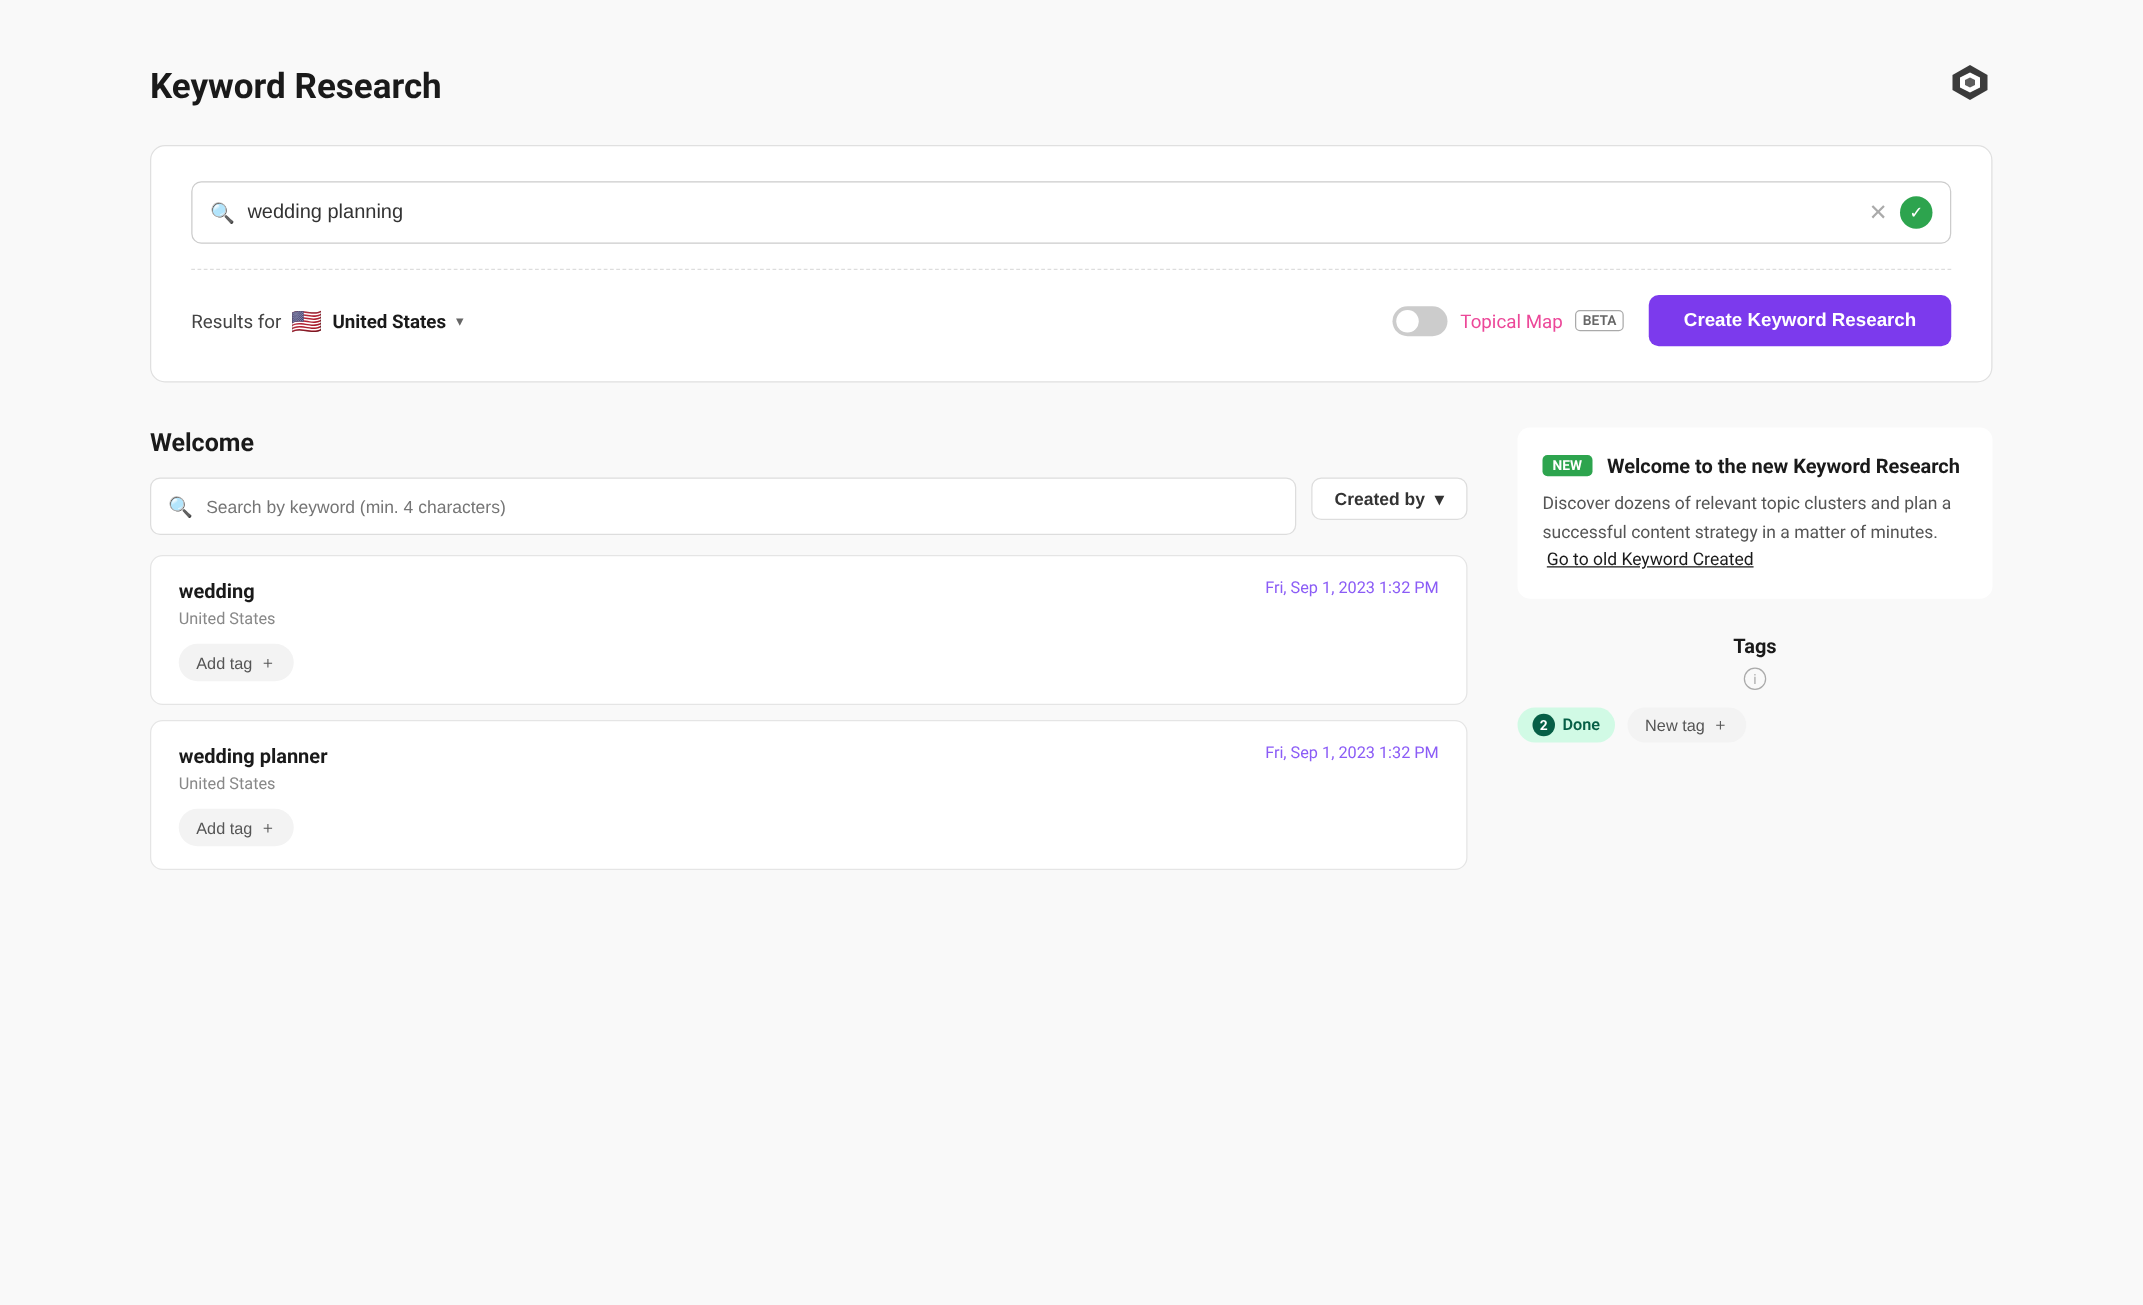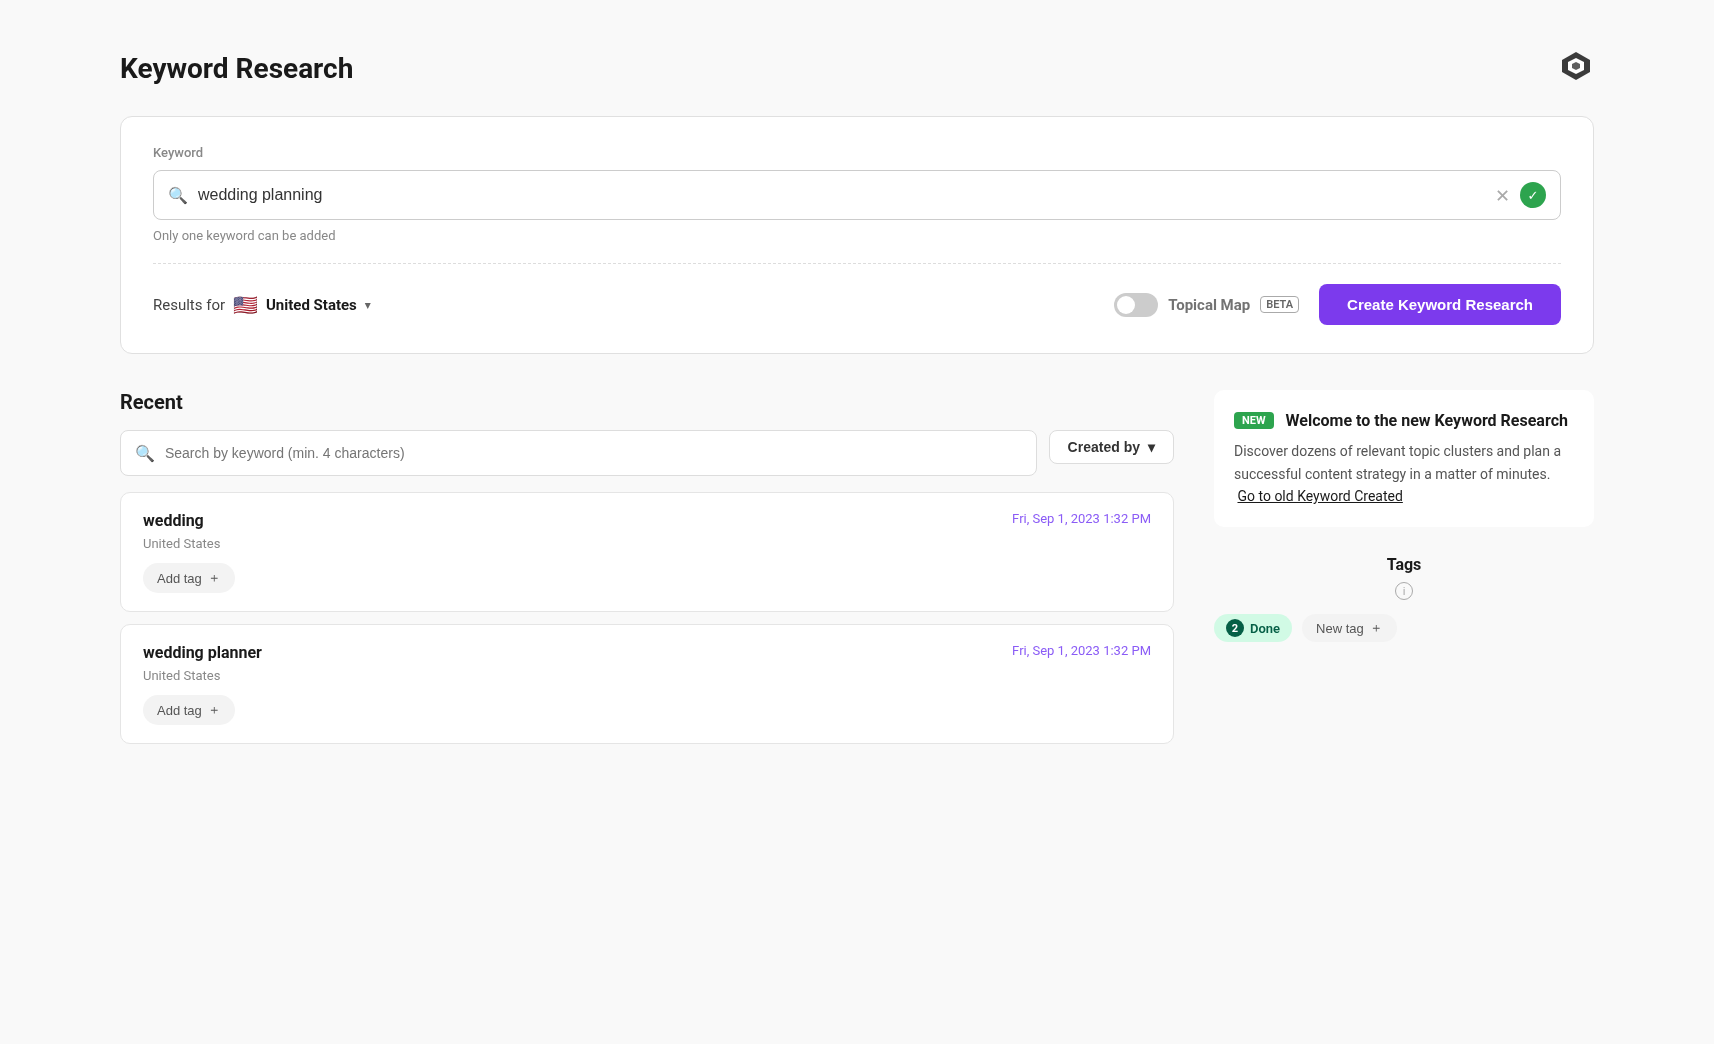--- a/index.html
+++ b/index.html
@@ -140,22 +140,22 @@
       width: 18px;
       height: 18px;
       background: #fff;
       border-radius: 50%;
       top: 3px;
       left: 3px;
       transition: left 0.2s;
     }
     .topical-map-label {
       font-size: 15px;
-      color: #737373;
-      font-weight: 700;
+      color: #ec4899;
+      font-weight: 400;
     }
     .beta-badge {
       border: 1px solid #aaa;
       border-radius: 4px;
       font-size: 11px;
       color: #666;
       padding: 1px 5px;
       font-weight: 600;
     }
     .create-btn {
@@ -387,28 +387,26 @@
     <div>
       <svg class="logo-icon" viewBox="0 0 36 36" fill="none" xmlns="http://www.w3.org/2000/svg">
         <polygon points="18,4 32,12 32,24 18,32 4,24 4,12" fill="#1a1a1a" opacity="0.85"></polygon>
         <polygon points="18,10 26,14 26,22 18,26 10,22 10,14" fill="#fff"></polygon>
         <polygon points="18,14 22,16 22,20 18,22 14,20 14,16" fill="#1a1a1a" opacity="0.7"></polygon>
       </svg>
     </div>
   </div>
 
   <div class="search-card">
-    <div class="keyword-label">Keyword</div>
     <div class="keyword-input-wrapper">
       <span class="search-icon">🔍</span>
       <input type="text" value="wedding planning" style="">
       <span class="clear-icon">✕</span>
       <div class="check-icon">✓</div>
     </div>
-    <div class="hint-text">Only one keyword can be added</div>
     <hr class="divider-dashed">
     <div class="results-row">
       <div class="results-for">
         <span>Results for</span>
         <span class="flag">🇺🇸</span>
         <span class="country-name">United States</span>
         <span class="chevron-down">▾</span>
       </div>
       <div class="right-controls">
         <div class="topical-map-group">
@@ -417,21 +415,21 @@
           <span class="beta-badge">BETA</span>
         </div>
         <button class="create-btn">Create Keyword Research</button>
       </div>
     </div>
   </div>
 
   <div class="main-content">
 
     <div class="left-column">
-      <h2 class="recent-title">Recent</h2>
+      <h2 class="recent-title">Welcome</h2>
       <div class="search-filter-row">
         <div class="search-filter-input-wrapper">
           <span class="s-icon">🔍</span>
           <input type="text" placeholder="Search by keyword (min. 4 characters)" style="">
         </div>
         <button class="created-by-btn">
           <span>Created by</span>
           <span>▾</span>
         </button>
       </div>

